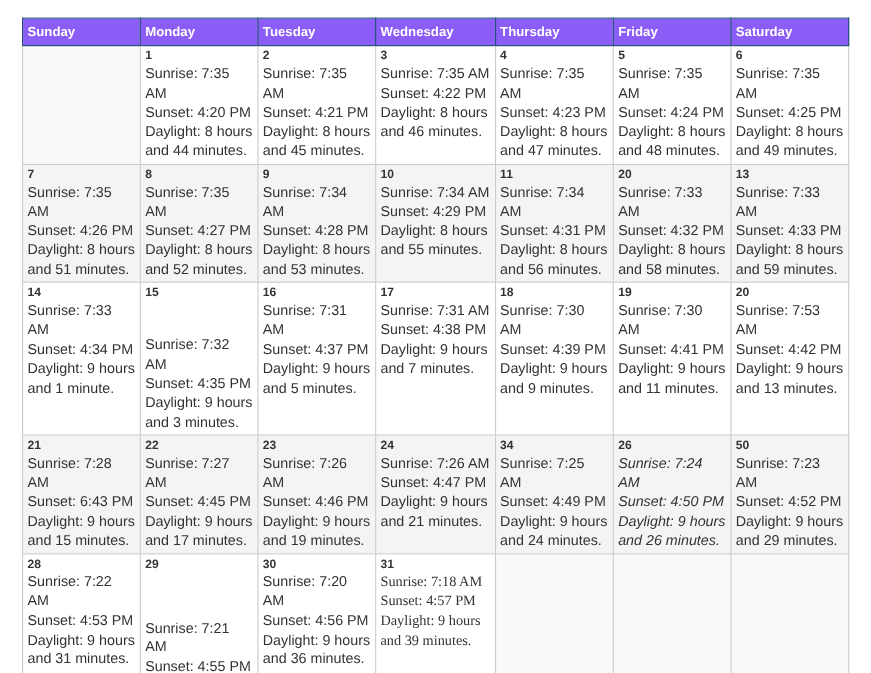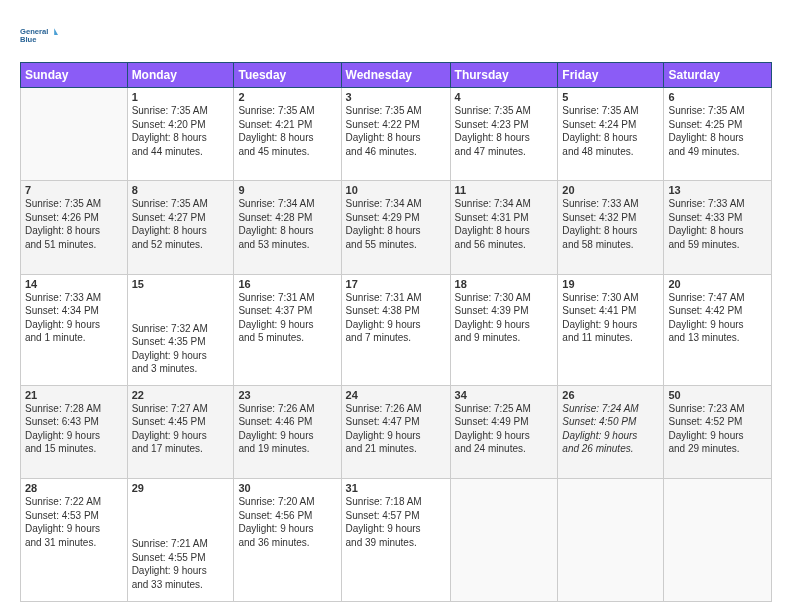--- a/index.html
+++ b/index.html
@@ -73,42 +73,29 @@
     .calendar tr:nth-child(even) td.empty {
       background: #eee;
     }
     .day-num {
       font-size: 11px;
       font-weight: bold;
       display: block;
       margin-bottom: 1px;
     }
     .day-info {
-      font-size: 10px;
+      font-size: 13px;
       line-height: 1.35;
       color: #333;
     }
   </style>
 </head>
 <body>
 
 <div class="page">
-  <div class="header">
-    <div class="logo">
-    <svg width="38" height="38" viewBox="0 0 80 40" xmlns="http://www.w3.org/2000/svg">
-      <text x="0" y="18" font-size="16" font-weight="bold" font-family="Arial" fill="#2a6496">General</text>
-      <text x="0" y="34" font-size="16" font-weight="bold" font-family="Arial" fill="#2a6496">Blue</text>
-      <polygon points="72,6 80,20 72,20" fill="#4a9fd4"></polygon>
-    </svg>
-  </div>
-    <div class="title-block">
-      <div class="main-title"></div>
-      <div class="subtitle"></div>
-    </div>
-  </div>
 
   <table class="calendar">
     <thead>
       <tr>
       <th>Sunday</th>
           <th>Monday</th>
           <th>Tuesday</th>
           <th>Wednesday</th>
           <th>Thursday</th>
           <th>Friday</th>
@@ -250,21 +237,21 @@
           </td>
           <td>
             <span class="day-num">19</span>
             <div class="day-info" style="white-space: pre-line;">Sunrise: 7:30 AM
 Sunset: 4:41 PM
 Daylight: 9 hours
 and 11 minutes.</div>
           </td>
           <td>
             <span class="day-num">20</span>
-            <div class="day-info" style="white-space: pre-line;">Sunrise: 7:47 AM
+            <div class="day-info" style="white-space: pre-line;">Sunrise: 7:53 AM
 Sunset: 4:42 PM
 Daylight: 9 hours
 and 13 minutes.</div>
           </td>
         </tr>
         <tr>
           <td>
             <span class="day-num">21</span>
             <div class="day-info" style="white-space: pre-line;">Sunrise: 7:28 AM
 Sunset: 6:43 PM
@@ -331,21 +318,21 @@
           </td>
           <td>
             <span class="day-num">30</span>
             <div class="day-info" style="white-space: pre-line;">Sunrise: 7:20 AM
 Sunset: 4:56 PM
 Daylight: 9 hours
 and 36 minutes.</div>
           </td>
           <td>
             <span class="day-num">31</span>
-            <div class="day-info" style="white-space: pre-line;">Sunrise: 7:18 AM
+            <div class="day-info" style="white-space: pre-line; font-family: Liberation Serif, serif;">Sunrise: 7:18 AM
 Sunset: 4:57 PM
 Daylight: 9 hours
 and 39 minutes.</div>
           </td>
           <td class="empty"></td>
           <td class="empty"></td>
           <td class="empty"></td>
         </tr>
       </tbody>
   </table>

